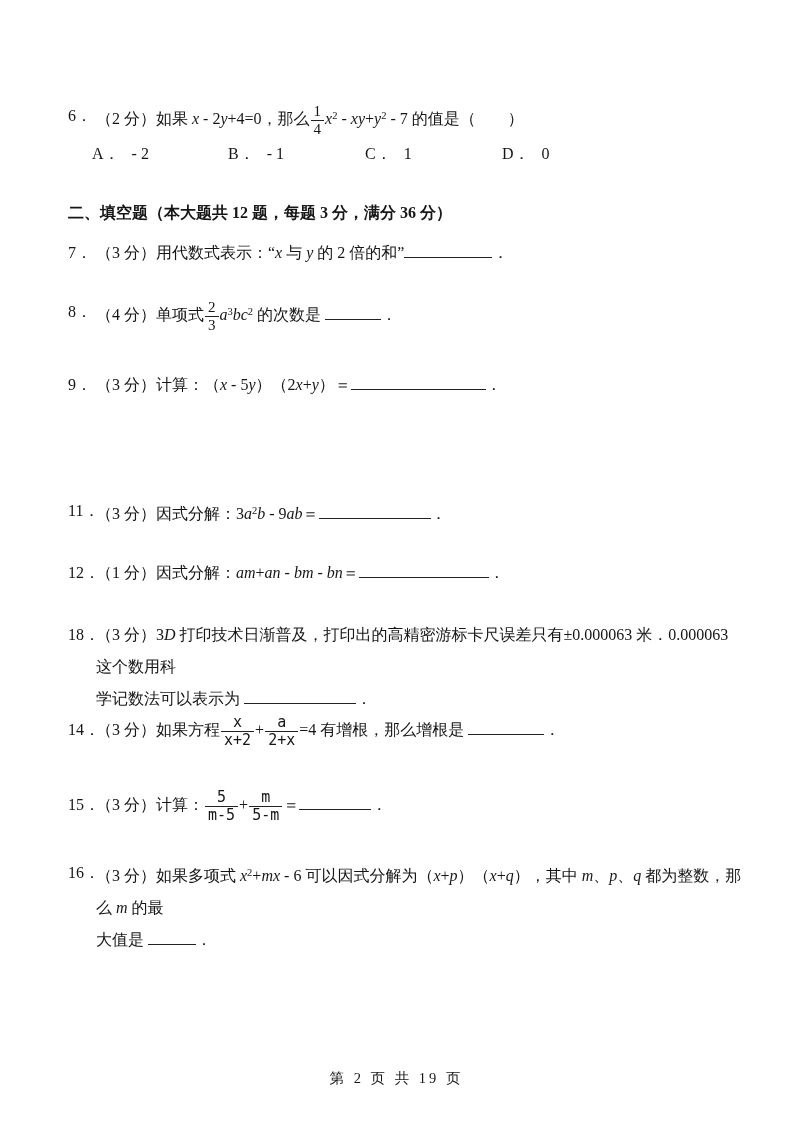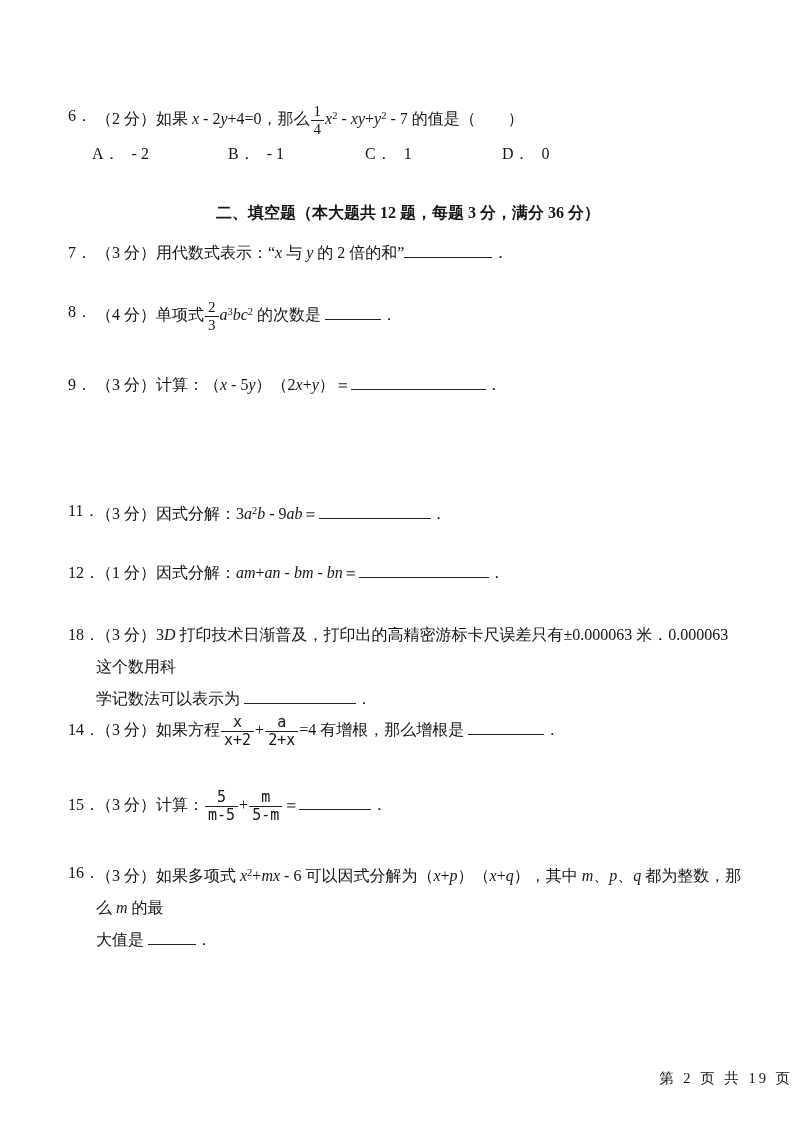--- a/index.html
+++ b/index.html
@@ -16,21 +16,21 @@
     position:absolute;
     left:96px;
     width:652px;
     line-height:32px;
   }
   .qnum{
     position:absolute;
     left:-28px;
     white-space:nowrap;
   }
-  .bold{font-weight:bold;text-align:center;}
+  .bold{font-weight:bold;}
   .it{font-style:italic;font-family:"Liberation Serif","DejaVu Serif",serif;}
   .sup{font-size:10.5px;vertical-align:5px;}
   .blank{
     display:inline-block;
     border-bottom:1px solid #222222;
     height:15px;
     vertical-align:baseline;
   }
   .frac{
     display:inline-flex;
@@ -49,21 +49,21 @@
     left:0;top:0;
     width:793px;
     line-height:20px;
   }
   .opt{position:absolute;white-space:nowrap;}
   .opt .optval{margin-left:12px;}
   .footer{
     position:absolute;
     top:1068px;left:0;
     width:793px;
-    text-align:right;
+    text-align:center;
     font-size:14.5px;
     letter-spacing:3px;
     line-height:20px;
   }
 </style>
 </head>
 <body>
 
 <div class="page">
 

